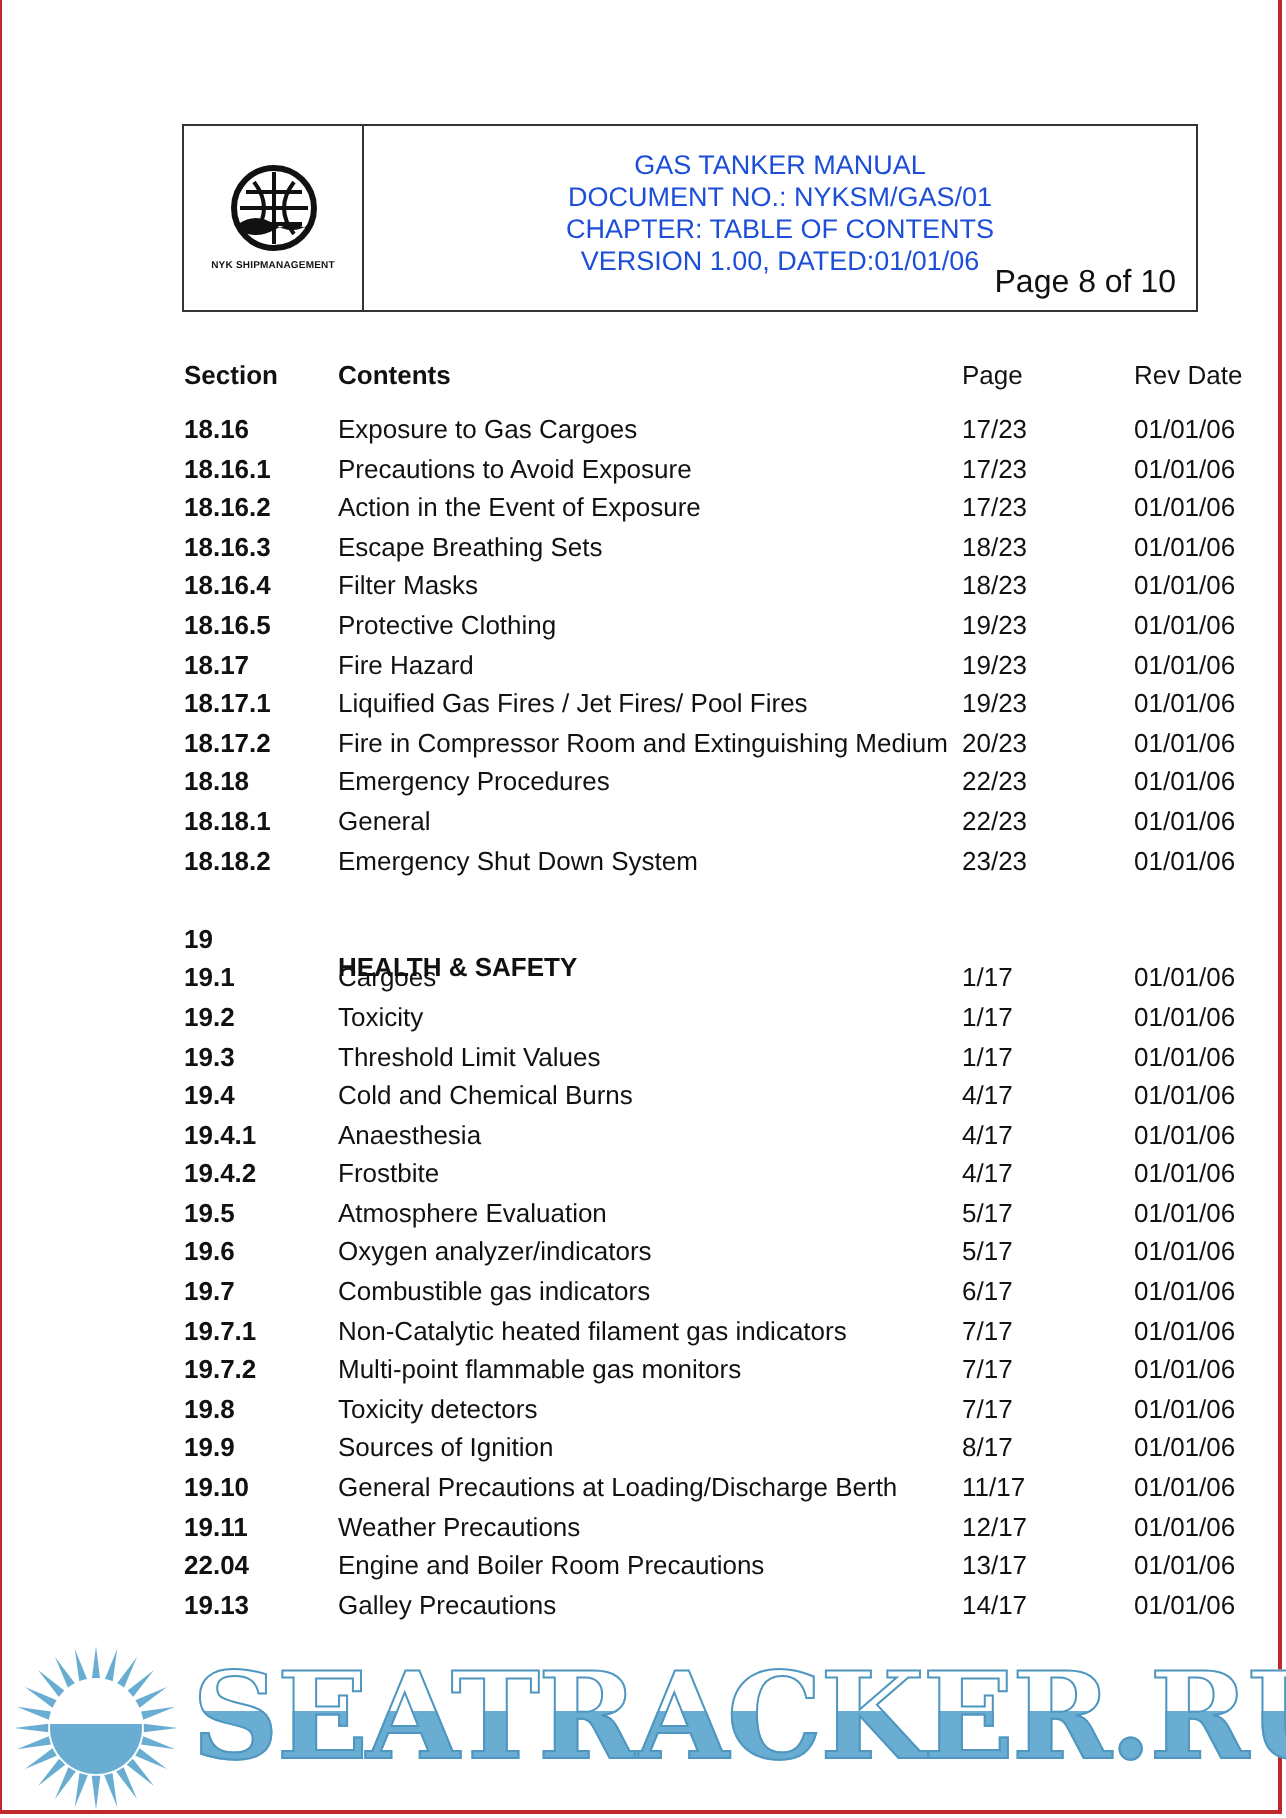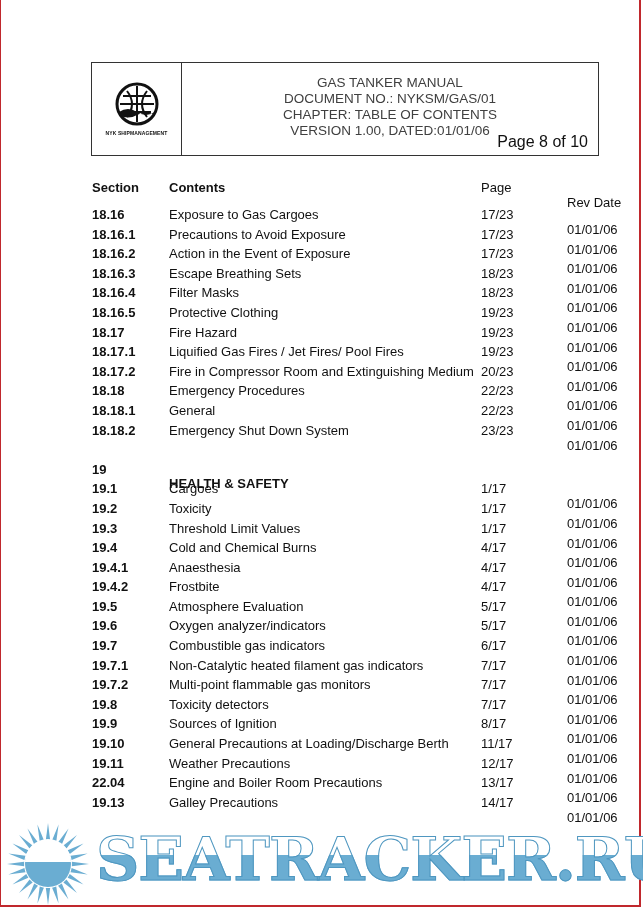--- a/index.html
+++ b/index.html
@@ -19,30 +19,30 @@
     position: absolute; left: 91px; top: 62px; width: 508px; height: 94px;
     border: 1px solid #333; box-sizing: border-box; display: flex;
   }
   .logo-cell {
     width: 89px; border-right: 1px solid #333; display: flex; flex-direction: column;
     align-items: center; justify-content: center;
   }
   .logo-cell svg { width: 44px; height: 44px; }
   .logo-text { font-size: 5px; font-weight: bold; margin-top: 4px; letter-spacing: 0.1px; }
   .title-cell { flex: 1; position: relative; text-align: center; padding-top: 12px; }
-  .title-line { font-size: 13.5px; line-height: 16px; color: #404040; }
+  .title-line { font-size: 13.5px; line-height: 16px; color: #1d4ed8; }
   .page-no { position: absolute; right: 10px; bottom: 4px; font-size: 16px; }
 
   .toc { position: absolute; left: 92px; top: 178px; width: 520px; text-align: right; }
   .row { position: relative; height: 19.6px; font-size: 13px; line-height: 19.6px; }
   .row span { position: absolute; top: 0; white-space: nowrap; }
   .c-sec { left: 0; font-weight: bold; }
   .c-con { left: 77px; }
   .c-pg { left: 389px; }
-  .c-rev { left: 475px; margin-top: 15px; }
+  .c-rev { left: 475px; }
   .hdr-row { height: 20px; margin-bottom: 7px; }
   .hdr-row .c-sec, .hdr-row .c-con { font-weight: bold; }
   .gap { height: 19.6px; }
   .chapter .c-con { font-weight: bold; margin-top: 14px; }
 
   .watermark {
     position: absolute; left: 0; top: 818px; width: 643px; height: 90px;
   }
   .wm-text {
     position: absolute; left: 96px; top: 6px;

